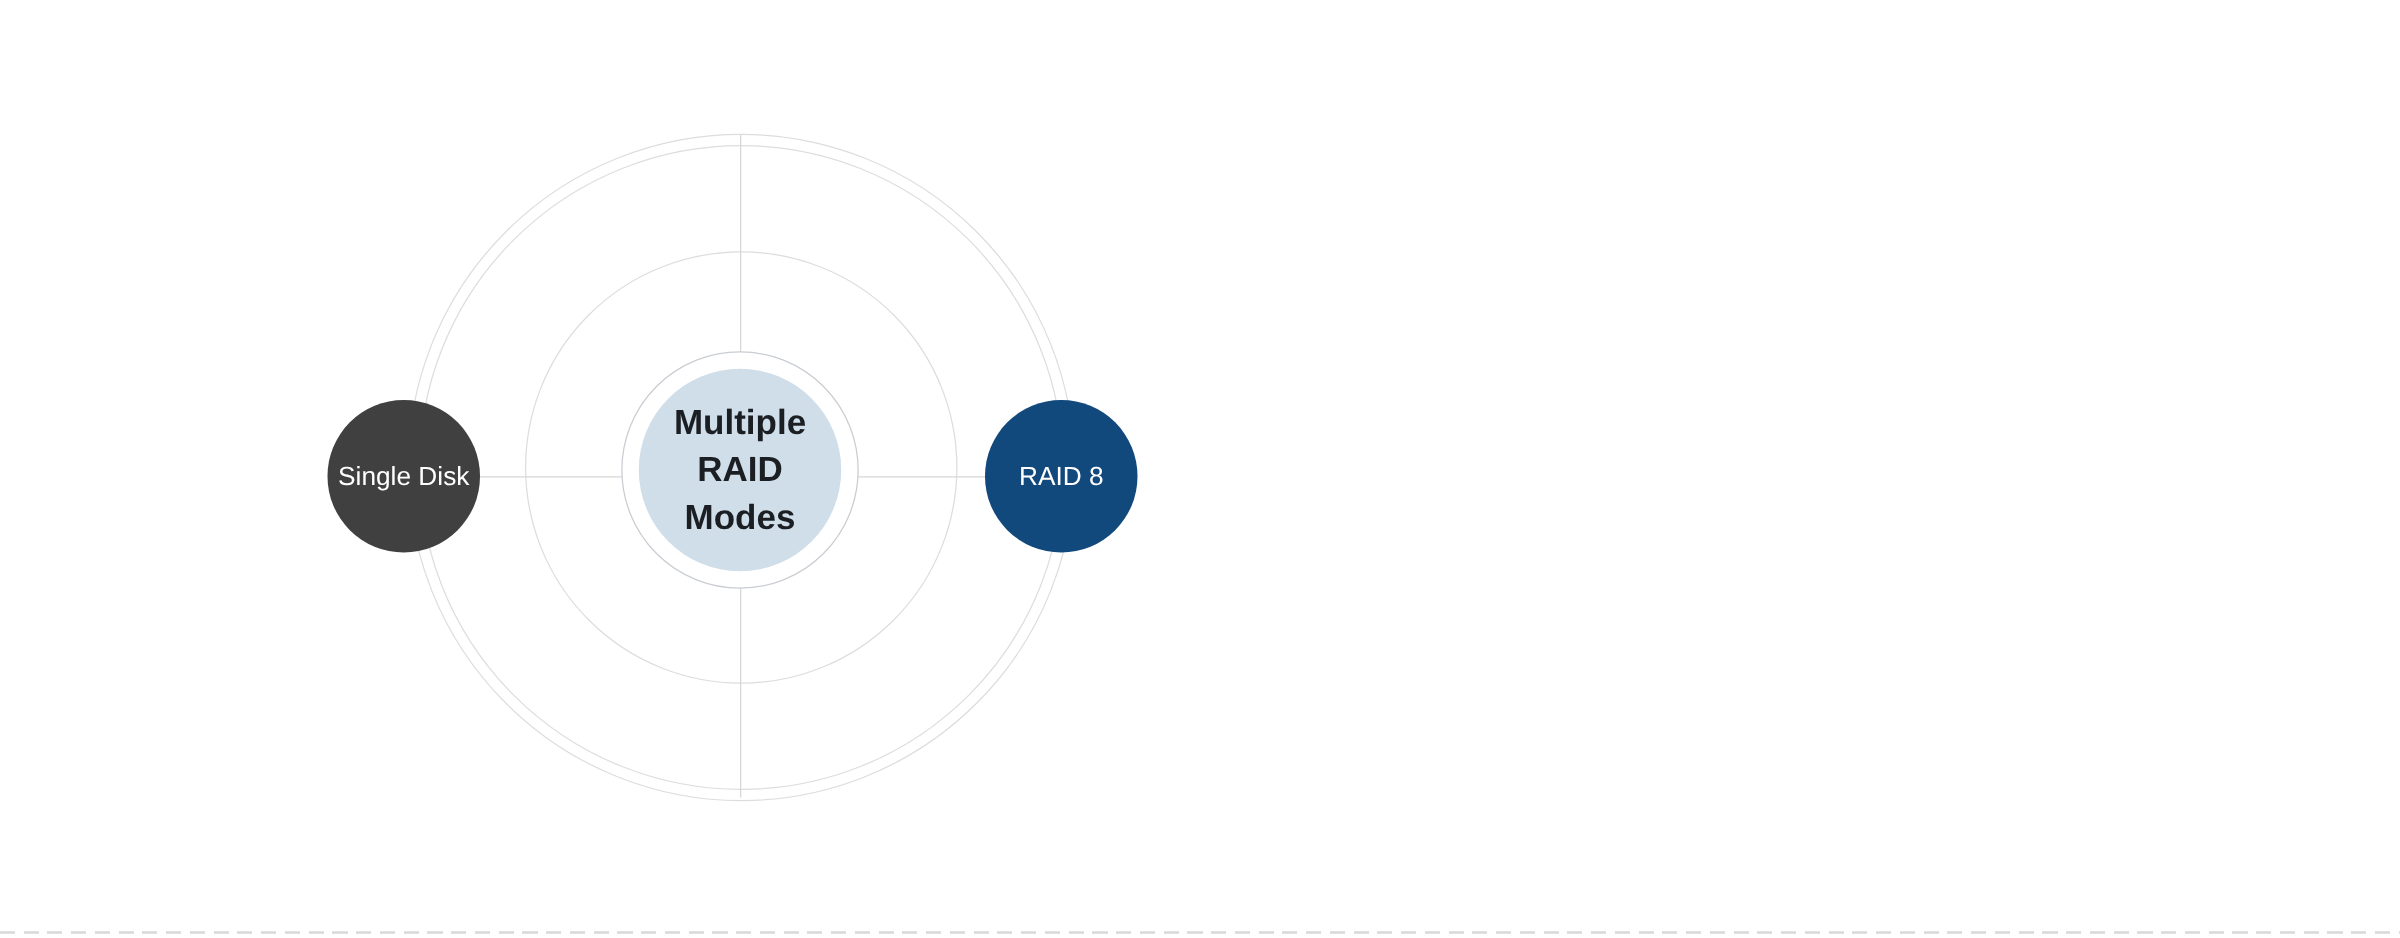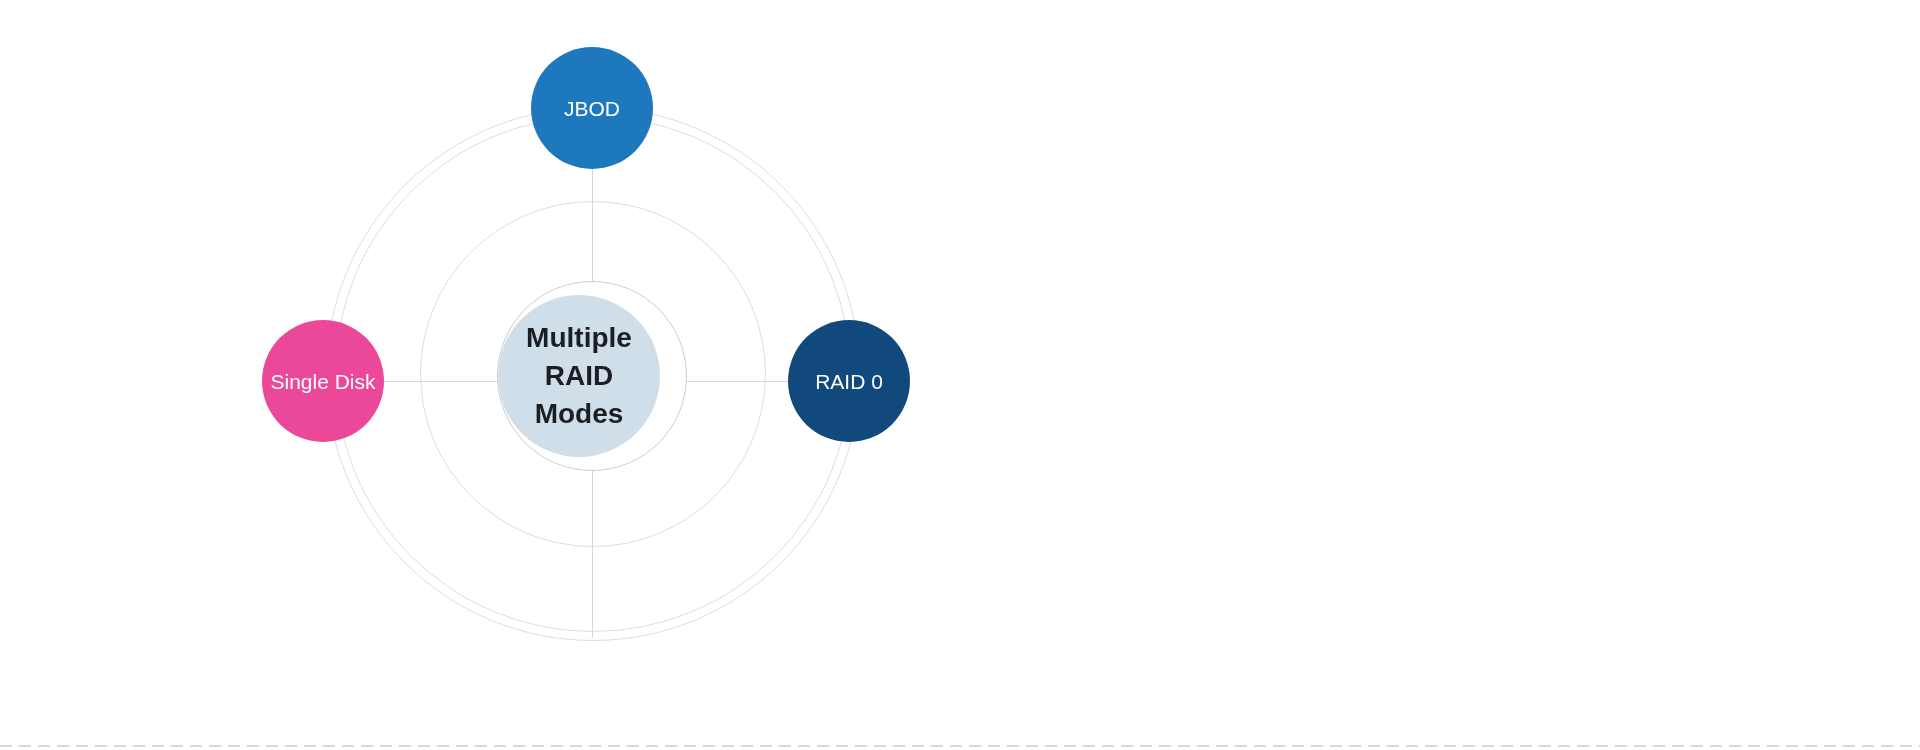--- a/index.html
+++ b/index.html
@@ -39,20 +39,21 @@
   
   .hub {
     position: absolute;
     left: 497px; top: 281px;
     width: 188px; height: 188px;
     background: #ffffff;
     border: 1px solid #c9cdd2;
     border-radius: 50%;
     display: flex;
     align-items: center;
+    justify-content: center;
     z-index: 3;
   }
   .hub-inner {
     width: 162px; height: 162px;
     border-radius: 50%;
     background: #cfdee9;
     display: flex;
     align-items: center;
     justify-content: center;
   }
@@ -112,28 +113,25 @@
 
   <div class="spoke spoke-vertical" style="background-color: rgb(214, 214, 214);"></div>
   <div class="spoke spoke-horizontal" style="background-color: rgb(214, 214, 214);"></div>
 
   <div class="hub" style="border-color: rgb(201, 205, 210);">
     <div class="hub-inner" style="background-color: rgb(207, 222, 233);">
       <span class="hub-label" style="color: rgb(27, 31, 35);">Multiple RAID Modes</span>
     </div>
   </div>
 
-  <div class="node node-top" style="background-color: rgb(30, 120, 190);">
-    <span class="node-label">JBOD</span>
-  </div>
 
   <div class="node node-right" style="background-color: rgb(17, 73, 125);">
-    <span class="node-label">RAID 0</span>
+    <span class="node-label">RAID 8</span>
   </div>
 
 
-  <div class="node node-left" style="background-color: #ec4899;">
+  <div class="node node-left" style="background-color: #404040;">
     <span class="node-label">Single Disk</span>
   </div>
 
   <div class="bottom-divider" style="--dash-color: #d9d9d9;"></div>
 
 </div>
 
 </body></html>

